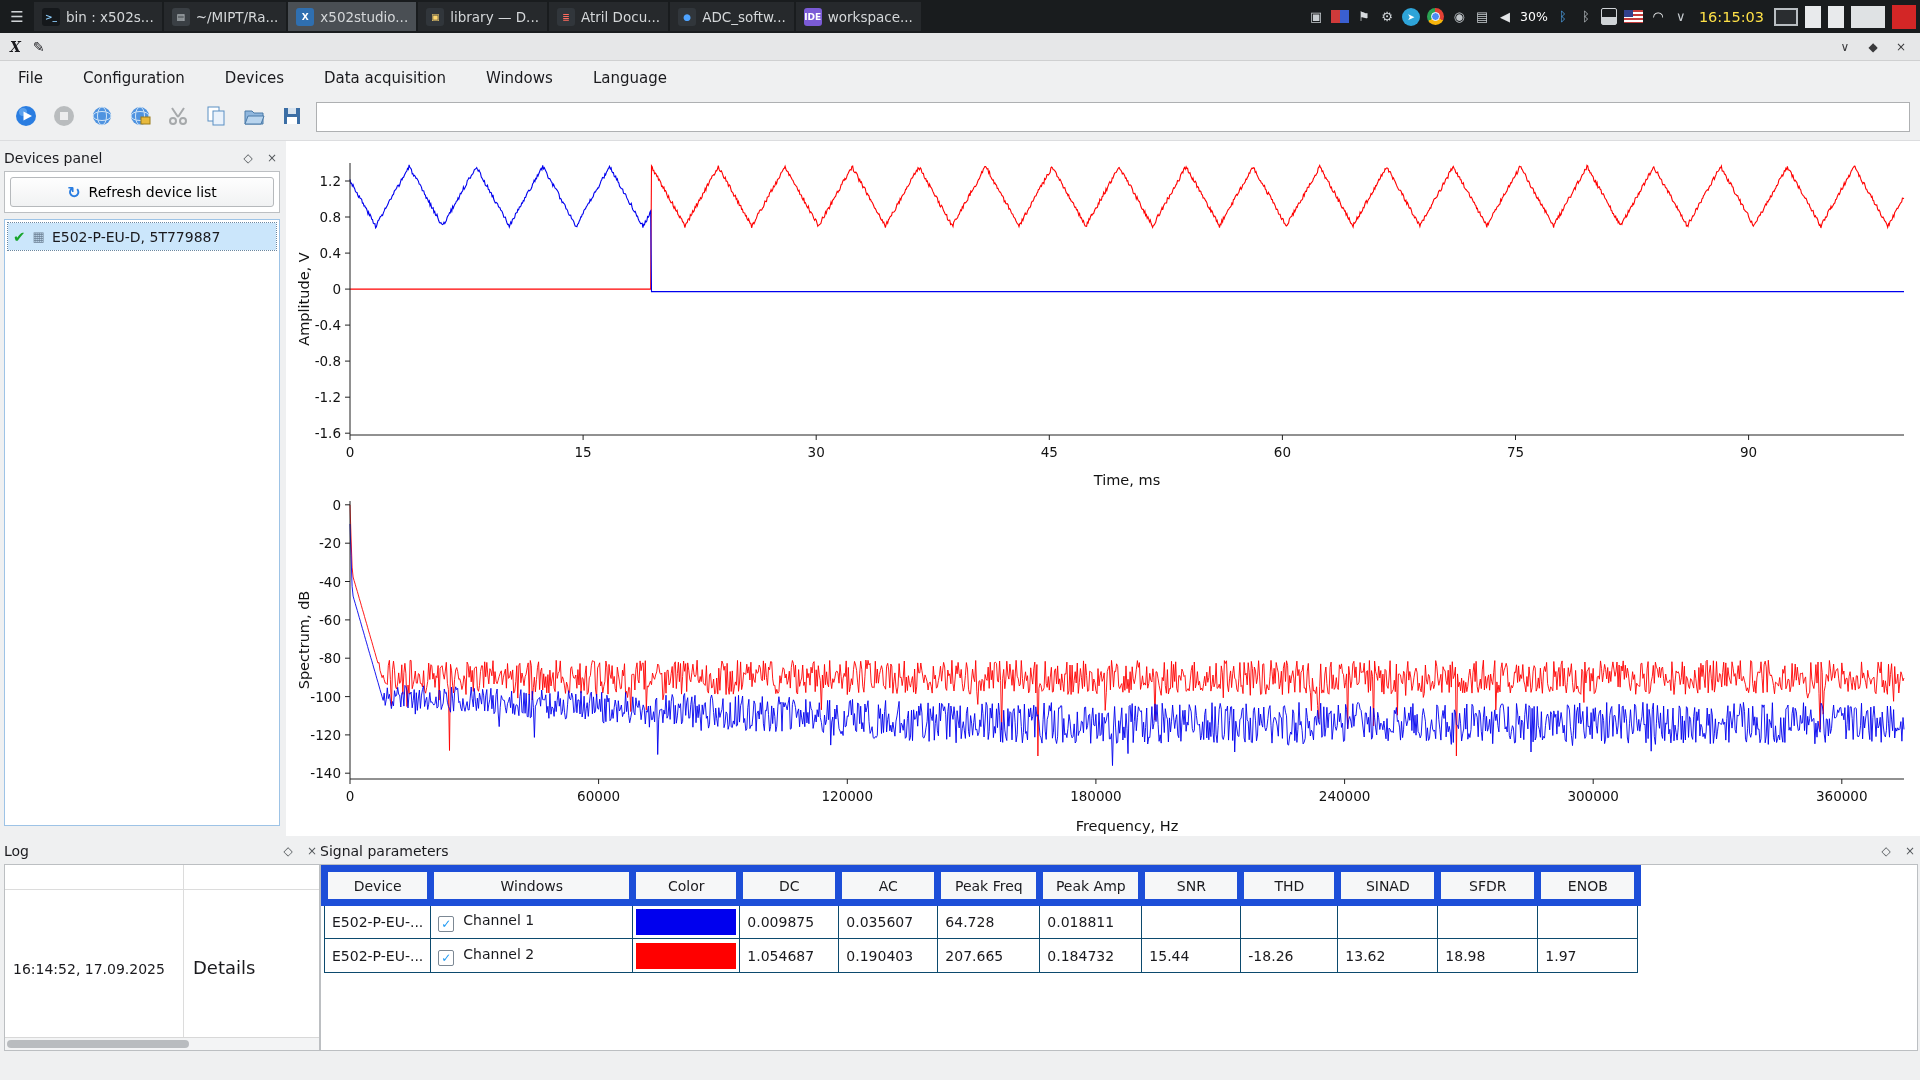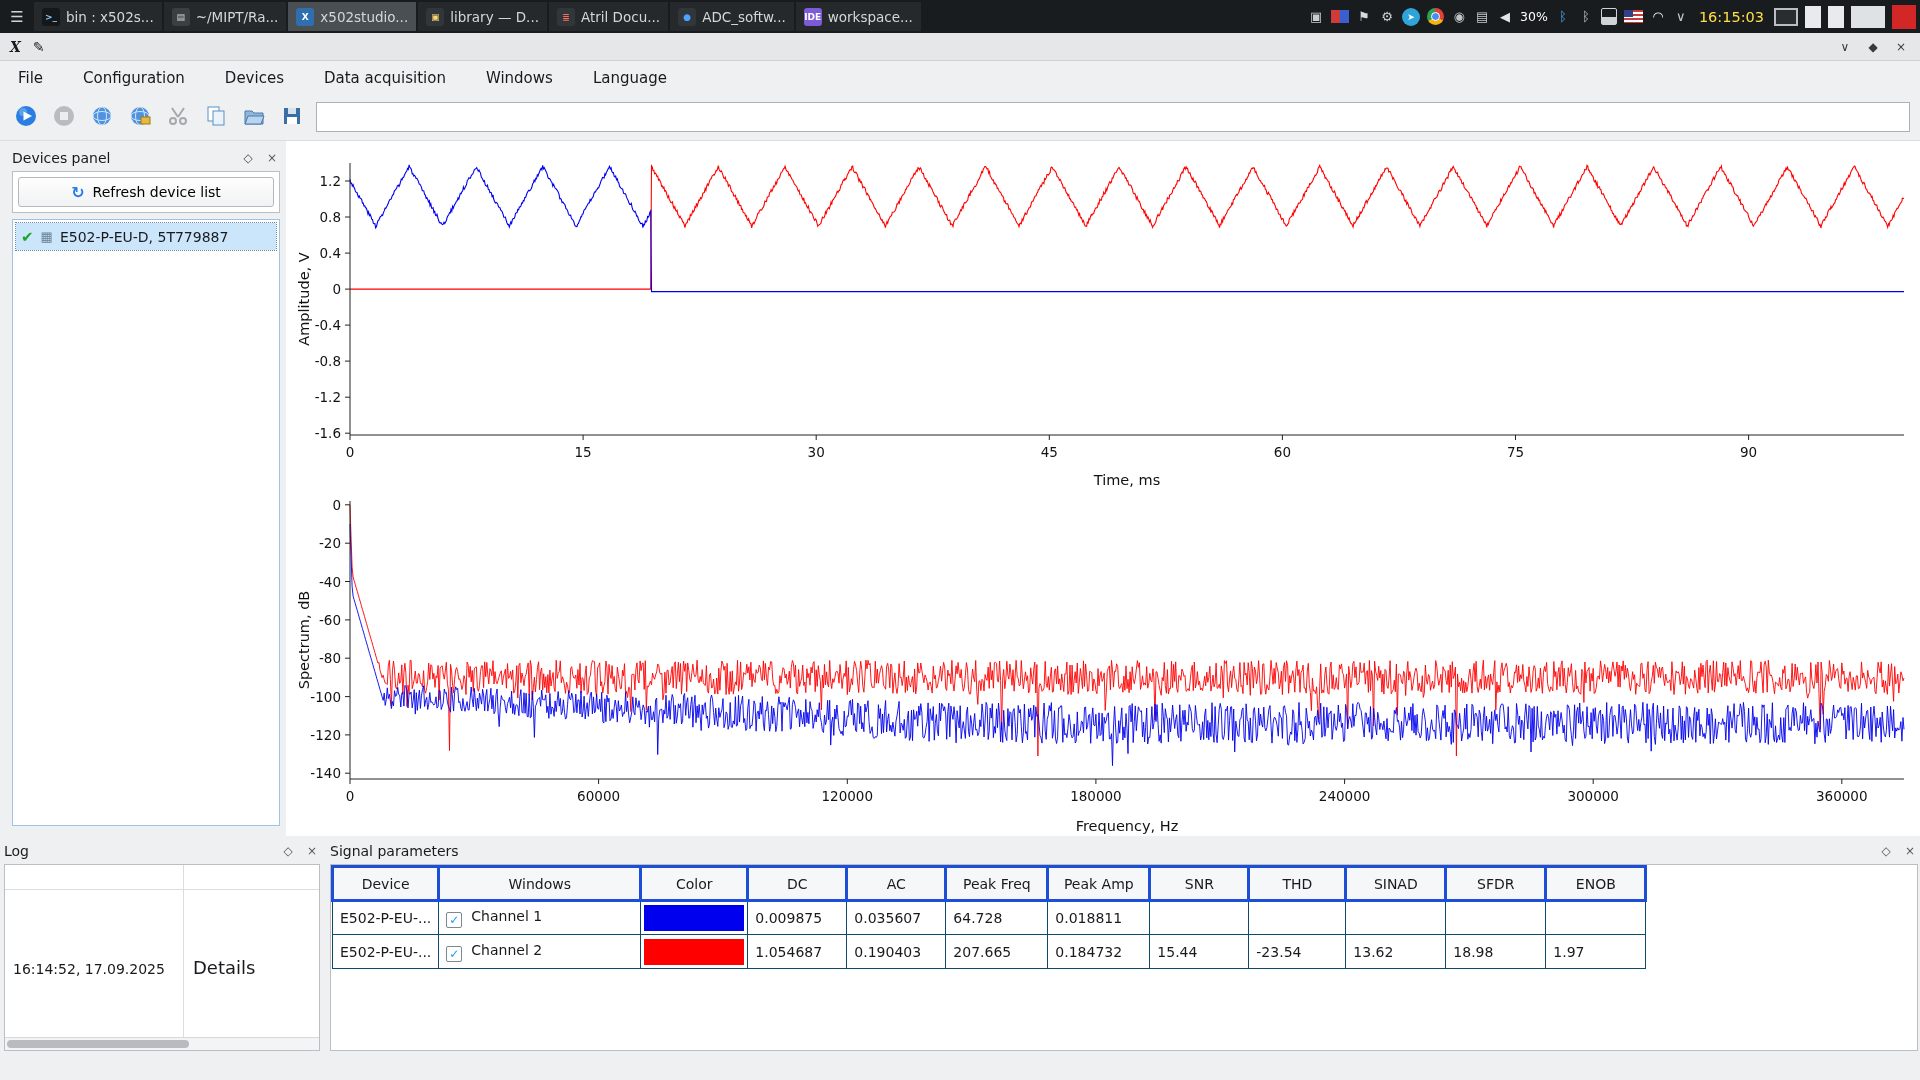--- a/index.html
+++ b/index.html
@@ -41,53 +41,53 @@
   
   .menubar{display:flex;height:33px;align-items:center;padding:0 8px;gap:20px;font-size:15px}
   .menu-item{padding:5px 10px}
   .toolbar{height:47px;display:flex;align-items:center;padding:0 10px;border-bottom:1px solid #dcdddf}
   .tool-btns{display:flex;gap:6px;align-items:center}
   .tool-btn{width:32px;height:32px;display:flex;align-items:center;justify-content:center}
   .path-input{flex:1;height:30px;margin-left:8px;border:1px solid #aeb0b2;background:#fff;font:inherit;padding:0 8px}
 
   
   .main-row{display:flex;height:695px}
-  .left-col{width:328px;padding:4px 6px 10px 12px;display:flex;flex-direction:column}
+  .left-col{width:328px;padding:4px 6px 10px 4px;display:flex;flex-direction:column}
   .panel-header{height:26px;display:flex;align-items:center;font-size:14px;gap:8px}
   .panel-header .spacer{flex:1}
   .ph-btn{width:16px;text-align:center;color:#55595d;font-size:12px}
   .devices-content{flex:1;display:flex;flex-direction:column;gap:6px}
   .refresh-wrap{background:#fff;border:1px solid #bcbfc2;padding:5px}
   .refresh-btn{width:100%;height:30px;display:flex;align-items:center;justify-content:center;gap:8px;font-size:14px;background:linear-gradient(#fefefe,#f1f2f3);border:1px solid #b6b9bc;border-radius:3px;font-family:inherit}
   .refresh-icon{color:#2a7de1;font-size:16px;font-weight:bold}
   .tree-box{flex:1;background:#fff;border:1px solid #9dc3e6;padding:3px}
   .tree-item{height:27px;display:flex;align-items:center;gap:7px;padding:0 5px;background:#cbe6fb;outline:1px dotted #6b87a0;font-size:14px}
   .check-green{color:#18a52c;font-weight:bold;font-size:15px}
   .device-ic{color:#6b7f93;font-size:13px}
 
   .charts-area{flex:1;background:#fff;padding:12px 0 0 2px}
   .charts-area svg{display:block}
   svg text{font-family:"DejaVu Sans",sans-serif;font-size:13.5px;fill:#121212}
   svg text.axlab{font-size:14.5px}
 
   
-  .bottom-row{display:flex;height:215px;padding:2px 2px 0 4px;gap:10px}
+  .bottom-row{display:flex;height:215px;padding:2px 2px 0 4px;}
   .log-panel{width:316px;display:flex;flex-direction:column}
   .log-box{flex:1;background:#fff;border:1px solid #bcbfc2;position:relative;overflow:hidden}
   .log-vline{position:absolute;left:178px;top:0;bottom:13px;width:1px;background:#dcdcdc}
   .log-hline{position:absolute;top:24px;left:0;right:0;height:1px;background:#dcdcdc}
   .log-time{position:absolute;left:8px;top:96px;font-size:14px}
   .log-details{position:absolute;left:188px;top:92px;font-size:18px}
   .log-scroll{position:absolute;left:0;right:0;bottom:0;height:13px;background:#f3f4f5;border-top:1px solid #d8d8d8}
   .log-thumb{position:absolute;left:2px;top:2px;bottom:2px;width:58%;background:#b9bcbf;border-radius:4px}
 
   .signal-panel{flex:1;display:flex;flex-direction:column}
   .signal-box{flex:1;background:#fff;border:1px solid #bcbfc2;overflow:hidden}
   table.sig{border-collapse:collapse;font-size:14px;table-layout:fixed}
-  .sig th{border:3px solid #1d4ed8;background:#f6f7f8;font-weight:normal;height:34px;padding:0 4px;overflow:hidden;white-space:nowrap}
+  .sig th{border:7px solid #1d4ed8;background:#f6f7f8;font-weight:normal;height:34px;padding:0 4px;overflow:hidden;white-space:nowrap}
   .sig td{border:1px solid #0c4a6e;height:34px;padding:0 7px;overflow:hidden;white-space:nowrap}
   .sig td.cc{padding:3px}
   .swatch{width:100%;height:26px}
   .cbx{width:16px;height:16px;border:1px solid #7c8894;background:#fff;display:inline-flex;align-items:center;justify-content:center;font-size:12px;color:#1d99f3;font-weight:bold;border-radius:2px;margin-right:9px;vertical-align:-3px}
 </style>
 </head>
 <body>
 
 <div class="taskbar">
   <span class="tb-menu">☰</span>
@@ -413,21 +413,21 @@
               <td>E502-P-EU-...</td>
               <td><span class="cbx">✓</span>Channel 2</td>
               <td class="cc">
                 <div class="swatch" style="background:#ff0000"></div>
               </td>
               <td>1.054687</td>
               <td>0.190403</td>
               <td>207.665</td>
               <td>0.184732</td>
               <td>15.44</td>
-              <td>-23.54</td>
+              <td>-18.26</td>
               <td>13.62</td>
               <td>18.98</td>
               <td>1.97</td>
             </tr>
           </tbody>
         </table>
     </div>
   </div>
 </div>
 

